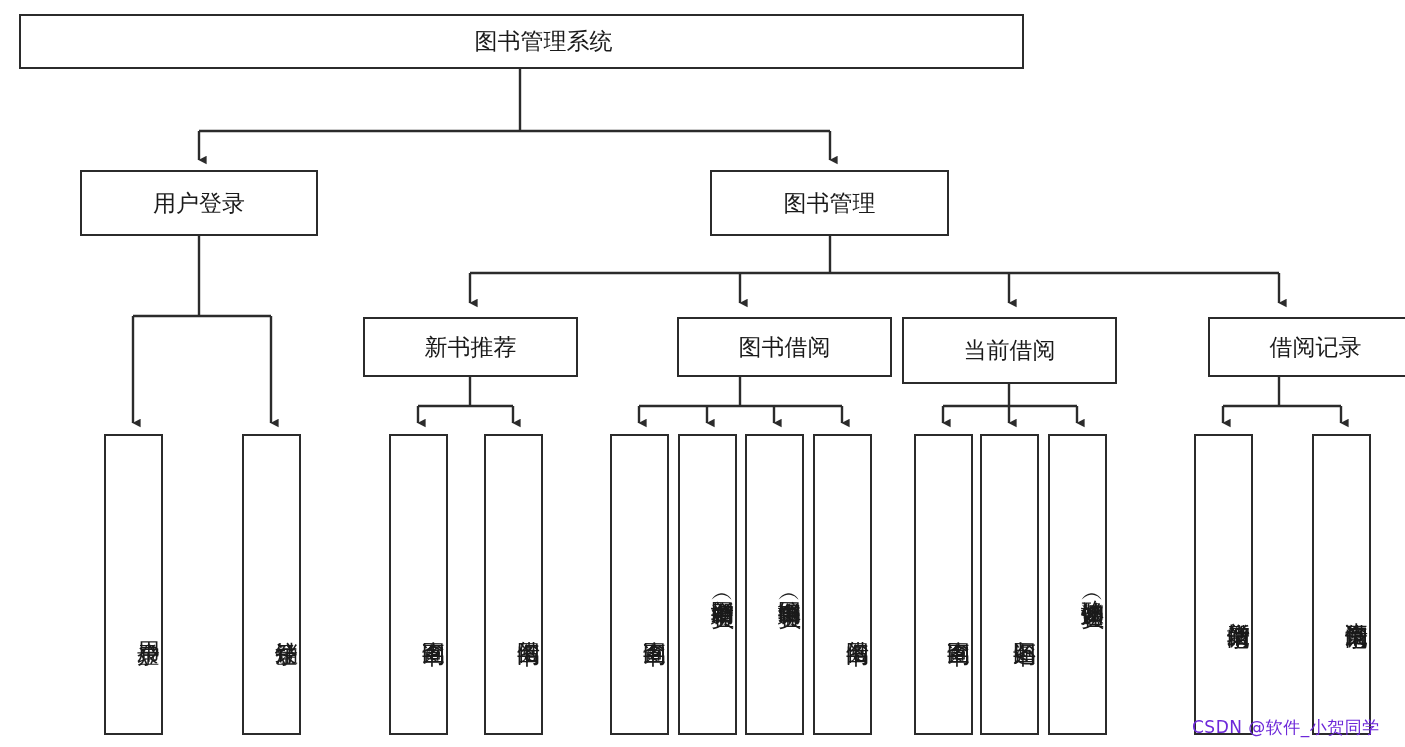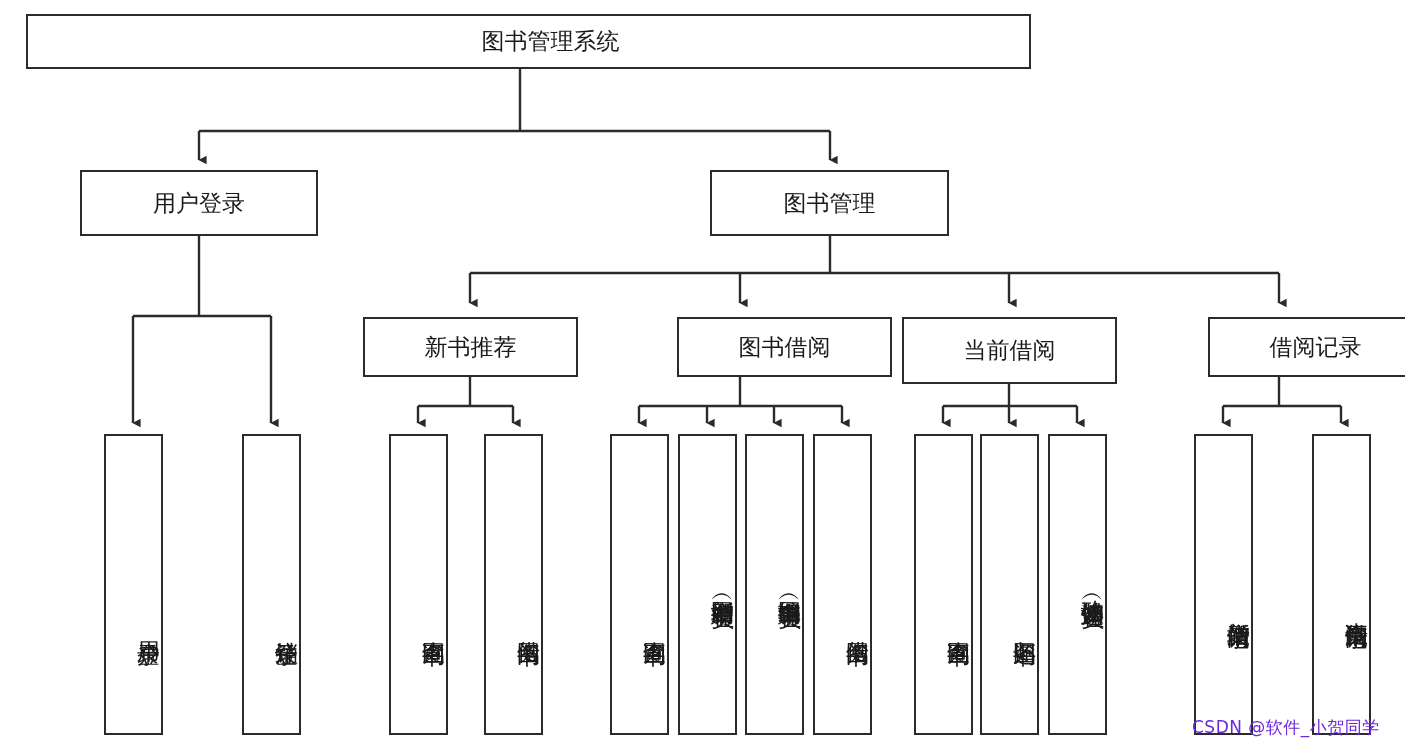--- a/index.html
+++ b/index.html
@@ -109,21 +109,21 @@
       <path d="M1009,406 L1009,423" marker-end="url(#arw)"></path>
       <path d="M1077,406 L1077,423" marker-end="url(#arw)"></path>
 
       <path d="M1279,377 L1279,406"></path>
       <path d="M1223,406 L1341,406"></path>
       <path d="M1223,406 L1223,423" marker-end="url(#arw)"></path>
       <path d="M1341,406 L1341,423" marker-end="url(#arw)"></path>
     </g>
   </svg>
 
-  <div class="node horiz" style="left:26px; top:14px; width:1005px; height:55px;padding-left:44px;">
+  <div class="node horiz" style="left:19px; top:14px; width:1005px; height:55px;padding-left:44px;">
     <span>图书管理系统</span>
   </div>
 
   <div class="node horiz" style="left:80px; top:170px; width:238px; height:66px;">
     <span>用户登录</span>
   </div>
   <div class="node horiz" style="left:710px; top:170px; width:239px; height:66px;">
     <span>图书管理</span>
   </div>
 

